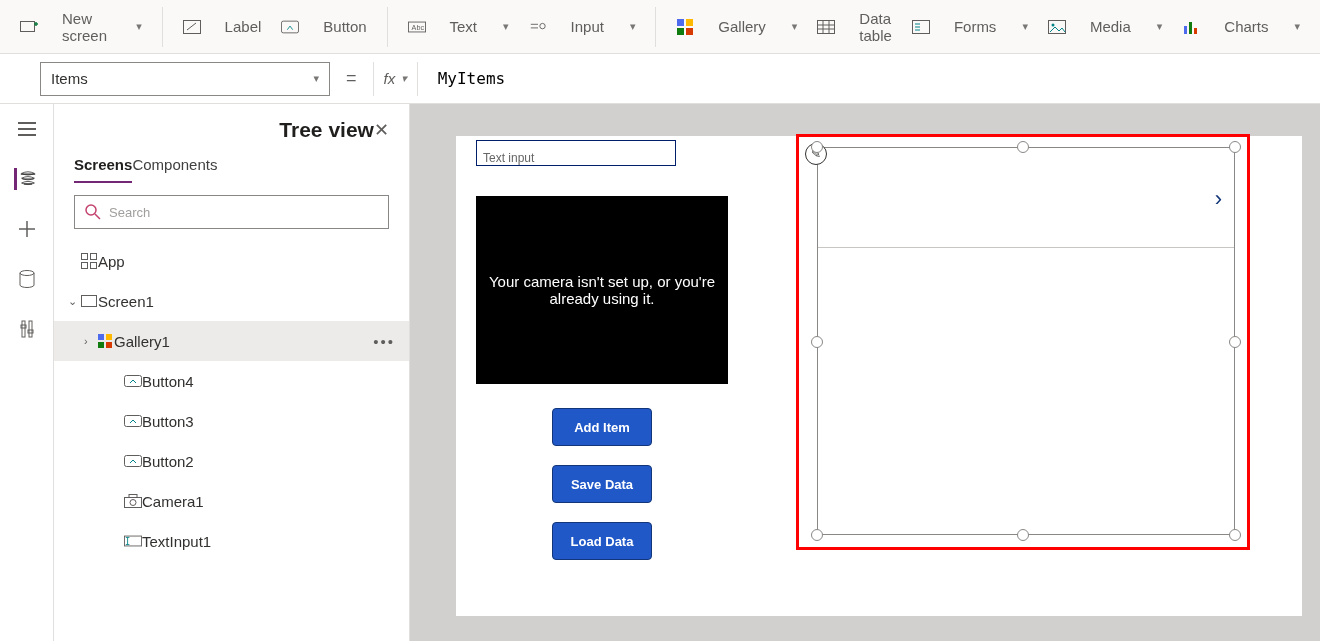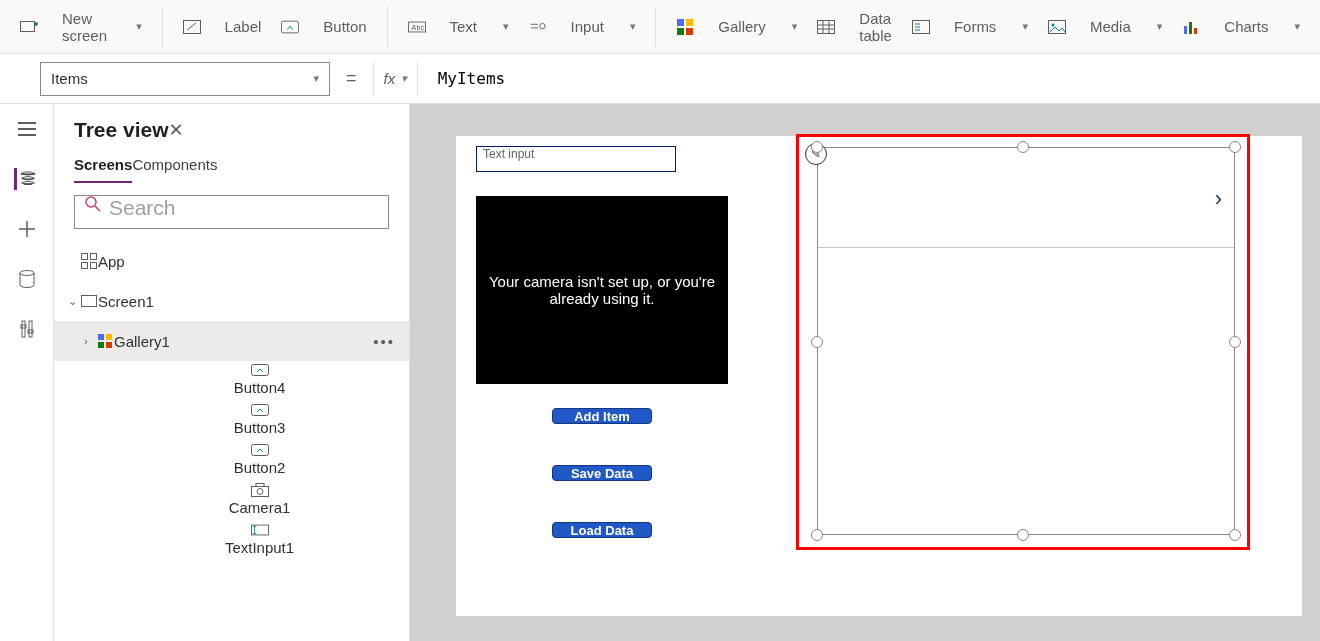--- a/index.html
+++ b/index.html
@@ -65,63 +65,63 @@
   }
   .rail-btn { width:22px; height:22px; display:flex; align-items:center; justify-content:center; cursor:pointer; }
   .rail-active { border-left:3px solid #742774; margin-left:-3px; padding-left:3px; }
 
   
   .tree-panel {
     width: 356px; border-right:1px solid #e1dfdd;
     background:#fff; display:flex; flex-direction:column;
   }
   .tree-header {
-    display:flex; justify-content:flex-start; align-items:center;
+    display:flex; justify-content:flex-end; align-items:center;
     padding: 14px 20px 6px 20px;
   }
   .tree-title { font-size:21px; font-weight:600; color:#201f1e; }
   .close-x { font-size:18px; color:#605e5c; cursor:pointer; }
   .tabs { display:flex; padding: 8px 20px 0 20px; font-size:15px; }
   .tab { padding-bottom:8px; cursor:pointer; color:#404040; }
   .tab.active { color:#201f1e; font-weight:600; border-bottom:2px solid #742774; }
   .search-wrap { padding: 12px 20px; }
   .search-box {
-    height:34px; border:1px solid #8a8886; display:flex; 
-    gap:8px; padding:0 10px; font-size:21px; color:#a19f9d;
+    height:34px; border:1px solid #8a8886; display:flex; align-items:center;
+    gap:8px; padding:0 10px; font-size:13px; color:#a19f9d;
   }
   .tree-list { flex:1; overflow:auto; font-size:15px; }
   .tree-row {
     display:flex; align-items:center; height:40px;
     padding:0 14px; cursor:pointer; color:#323130;
   }
   .tree-row.selected { background:#edebe9; }
   .tree-row .dots { margin-left:auto; color:#605e5c; letter-spacing:2px; }
   .indent-1 { padding-left: 30px; }
-  .indent-2 { padding-left: 70px; flex-direction: column; }
+  .indent-2 { padding-left: 70px; }
   .tree-caret { width:12px; display:inline-block; color:#605e5c; font-size:11px; }
   .tree-ic { width:18px; height:18px; display:inline-flex; align-items:center; justify-content:center; }
 
   
   .canvas-area { flex:1; background:#d2d0ce; position:relative; overflow:hidden; }
   .canvas {
     position:absolute; left:46px; top:32px;
     width:846px; height:480px; background:#fff;
   }
   .textinput {
-    position:absolute; left:20px; top:10px; width:200px; height:26px;
+    position:absolute; left:20px; top:4px; width:200px; height:26px;
     border:1px solid #001f6b; font-size:12px; padding:0 6px;
-    display:flex; align-items:flex-start; color:#666;
+    display:flex; align-items:flex-end; color:#666;
   }
   .camera {
     position:absolute; left:20px; top:60px; width:252px; height:188px;
     background:#000; color:#fff; display:flex; align-items:center; justify-content:center;
     font-size:15px; text-align:center; padding:0 10px;
   }
   .btn {
-    position:absolute; left:96px; width:100px; height:16px;
+    position:absolute; left:96px; width:100px; height:38px;
     background:#2158c7; color:#fff; border:1px solid #13367a;
     border-radius:4px; font-size:13px; font-weight:600;
     display:flex; align-items:center; justify-content:center; cursor:pointer;
   }
   .btn1 { top:272px; }
   .btn2 { top:329px; }
   .btn3 { top:386px; }
 
   
   .sel-wrap {

